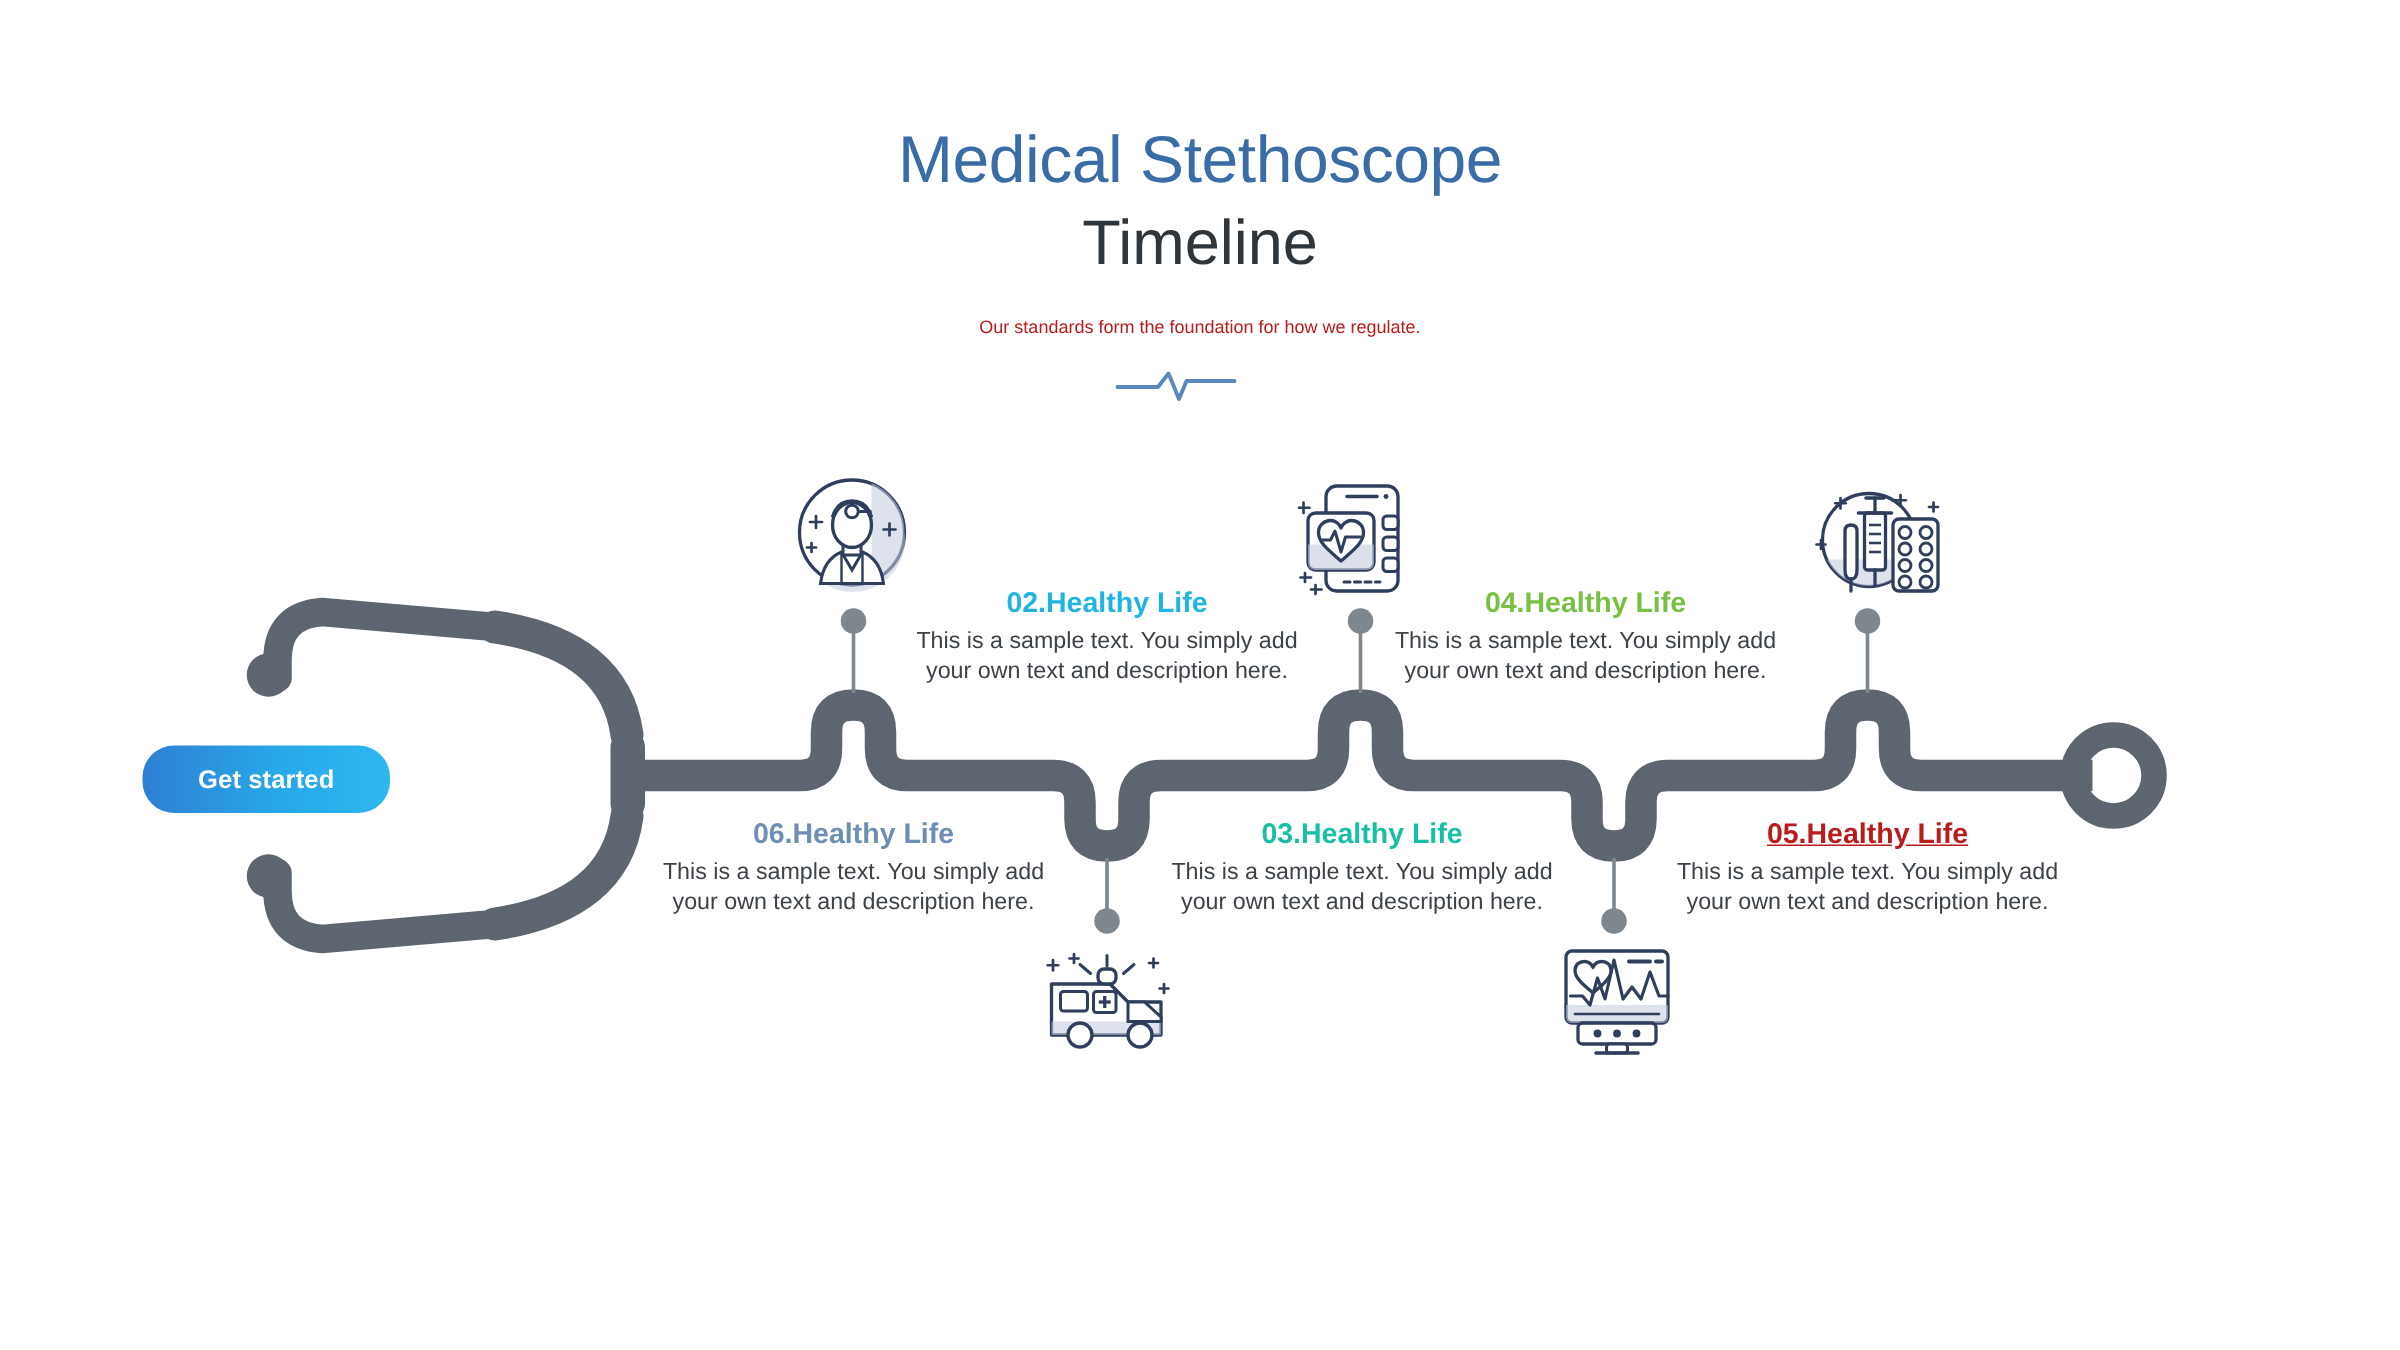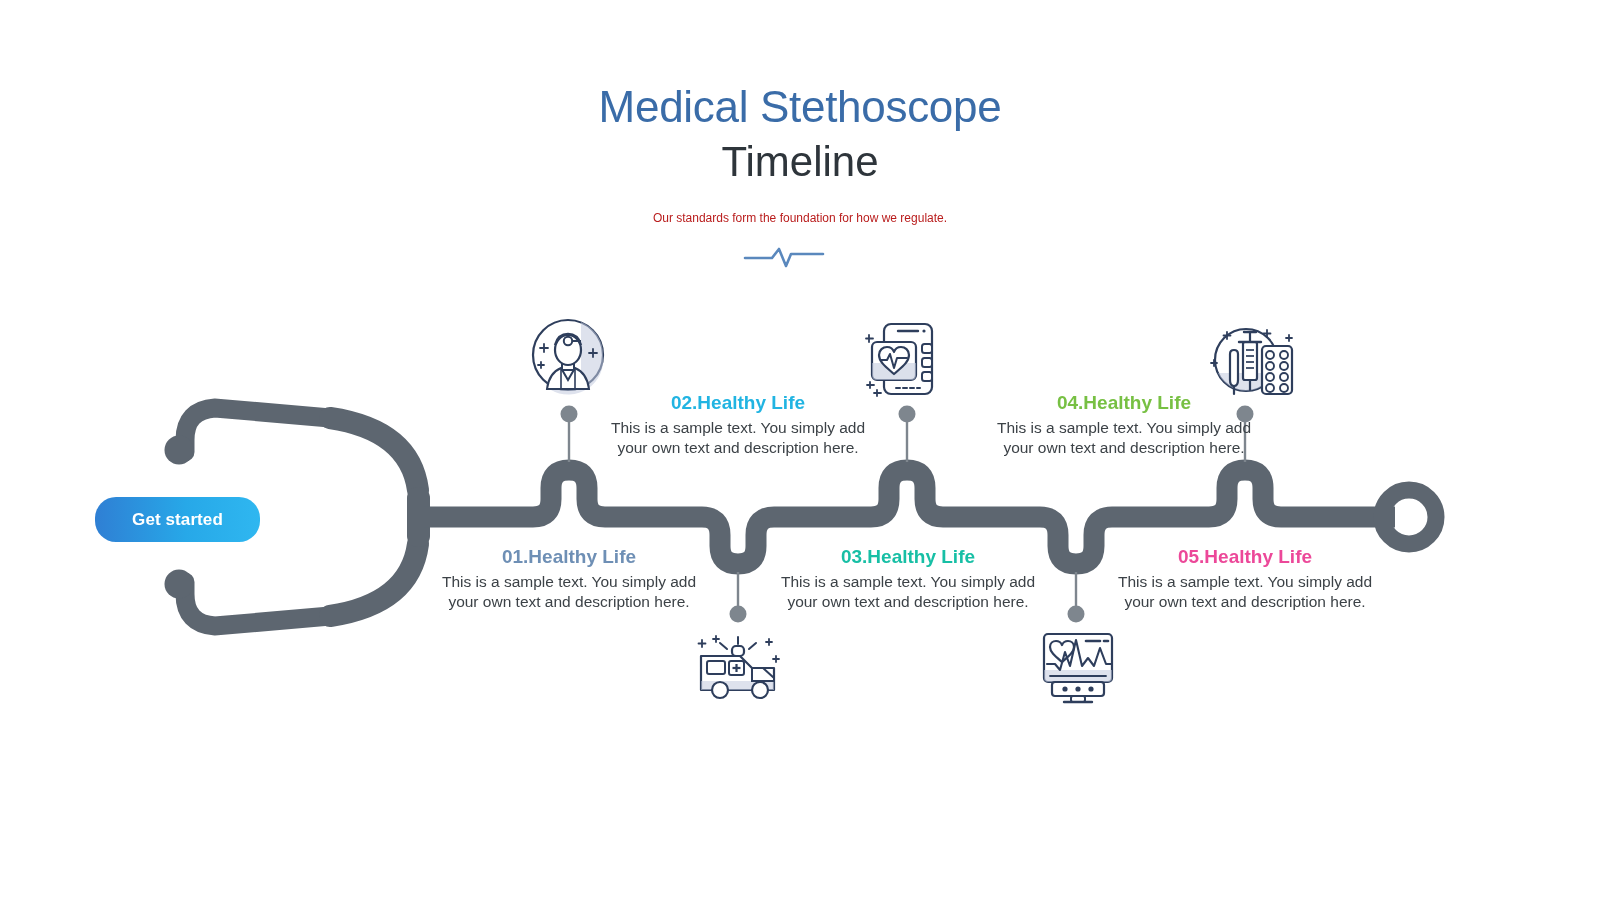--- a/index.html
+++ b/index.html
@@ -298,37 +298,37 @@
           <circle cx="53" cy="59" r="2.6"></circle>
       </g>
       <rect x="33" y="66" width="14" height="6" rx="2" fill="#FFFFFF" stroke="#2E3E5C" stroke-width="2"></rect>
       <line x1="26" y1="72" x2="54" y2="72" stroke="#2E3E5C" stroke-width="2.4" stroke-linecap="round"></line>
     </g>
   </svg>
 
   <button class="btn-get-started">Get started</button>
 
   <div class="step" style="left:439px; top:544px;">
-    <div class="step-title" style="color:#6E8FB5;">01.Healthy Life</div>
+    <div class="step-title" style="color:#6E8FB5;">06.Healthy Life</div>
     <div class="step-desc">This is a sample text. You simply add your own text and description here.</div>
   </div>
 
   <div class="step" style="left:608px; top:390px;">
     <div class="step-title" style="color:#21B4E2;text-align:center;">02.Healthy Life</div>
     <div class="step-desc">This is a sample text. You simply add your own text and description here.</div>
   </div>
 
   <div class="step" style="left:778px; top:544px;">
     <div class="step-title" style="color:#17BFA5;">03.Healthy Life</div>
     <div class="step-desc">This is a sample text. You simply add your own text and description here.</div>
   </div>
 
-  <div class="step" style="left:994px; top:390px;">
+  <div class="step" style="left:927px; top:390px;">
     <div class="step-title" style="color:#77C043;">04.Healthy Life</div>
     <div class="step-desc">This is a sample text. You simply add your own text and description here.</div>
   </div>
 
   <div class="step" style="left:1115px; top:544px;">
-    <div class="step-title" style="color:#ec4899;">05.Healthy Life</div>
+    <div class="step-title" style="color:#b91c1c;text-decoration:underline;">05.Healthy Life</div>
     <div class="step-desc">This is a sample text. You simply add your own text and description here.</div>
   </div>
 
 </div>
 
 </body></html>

